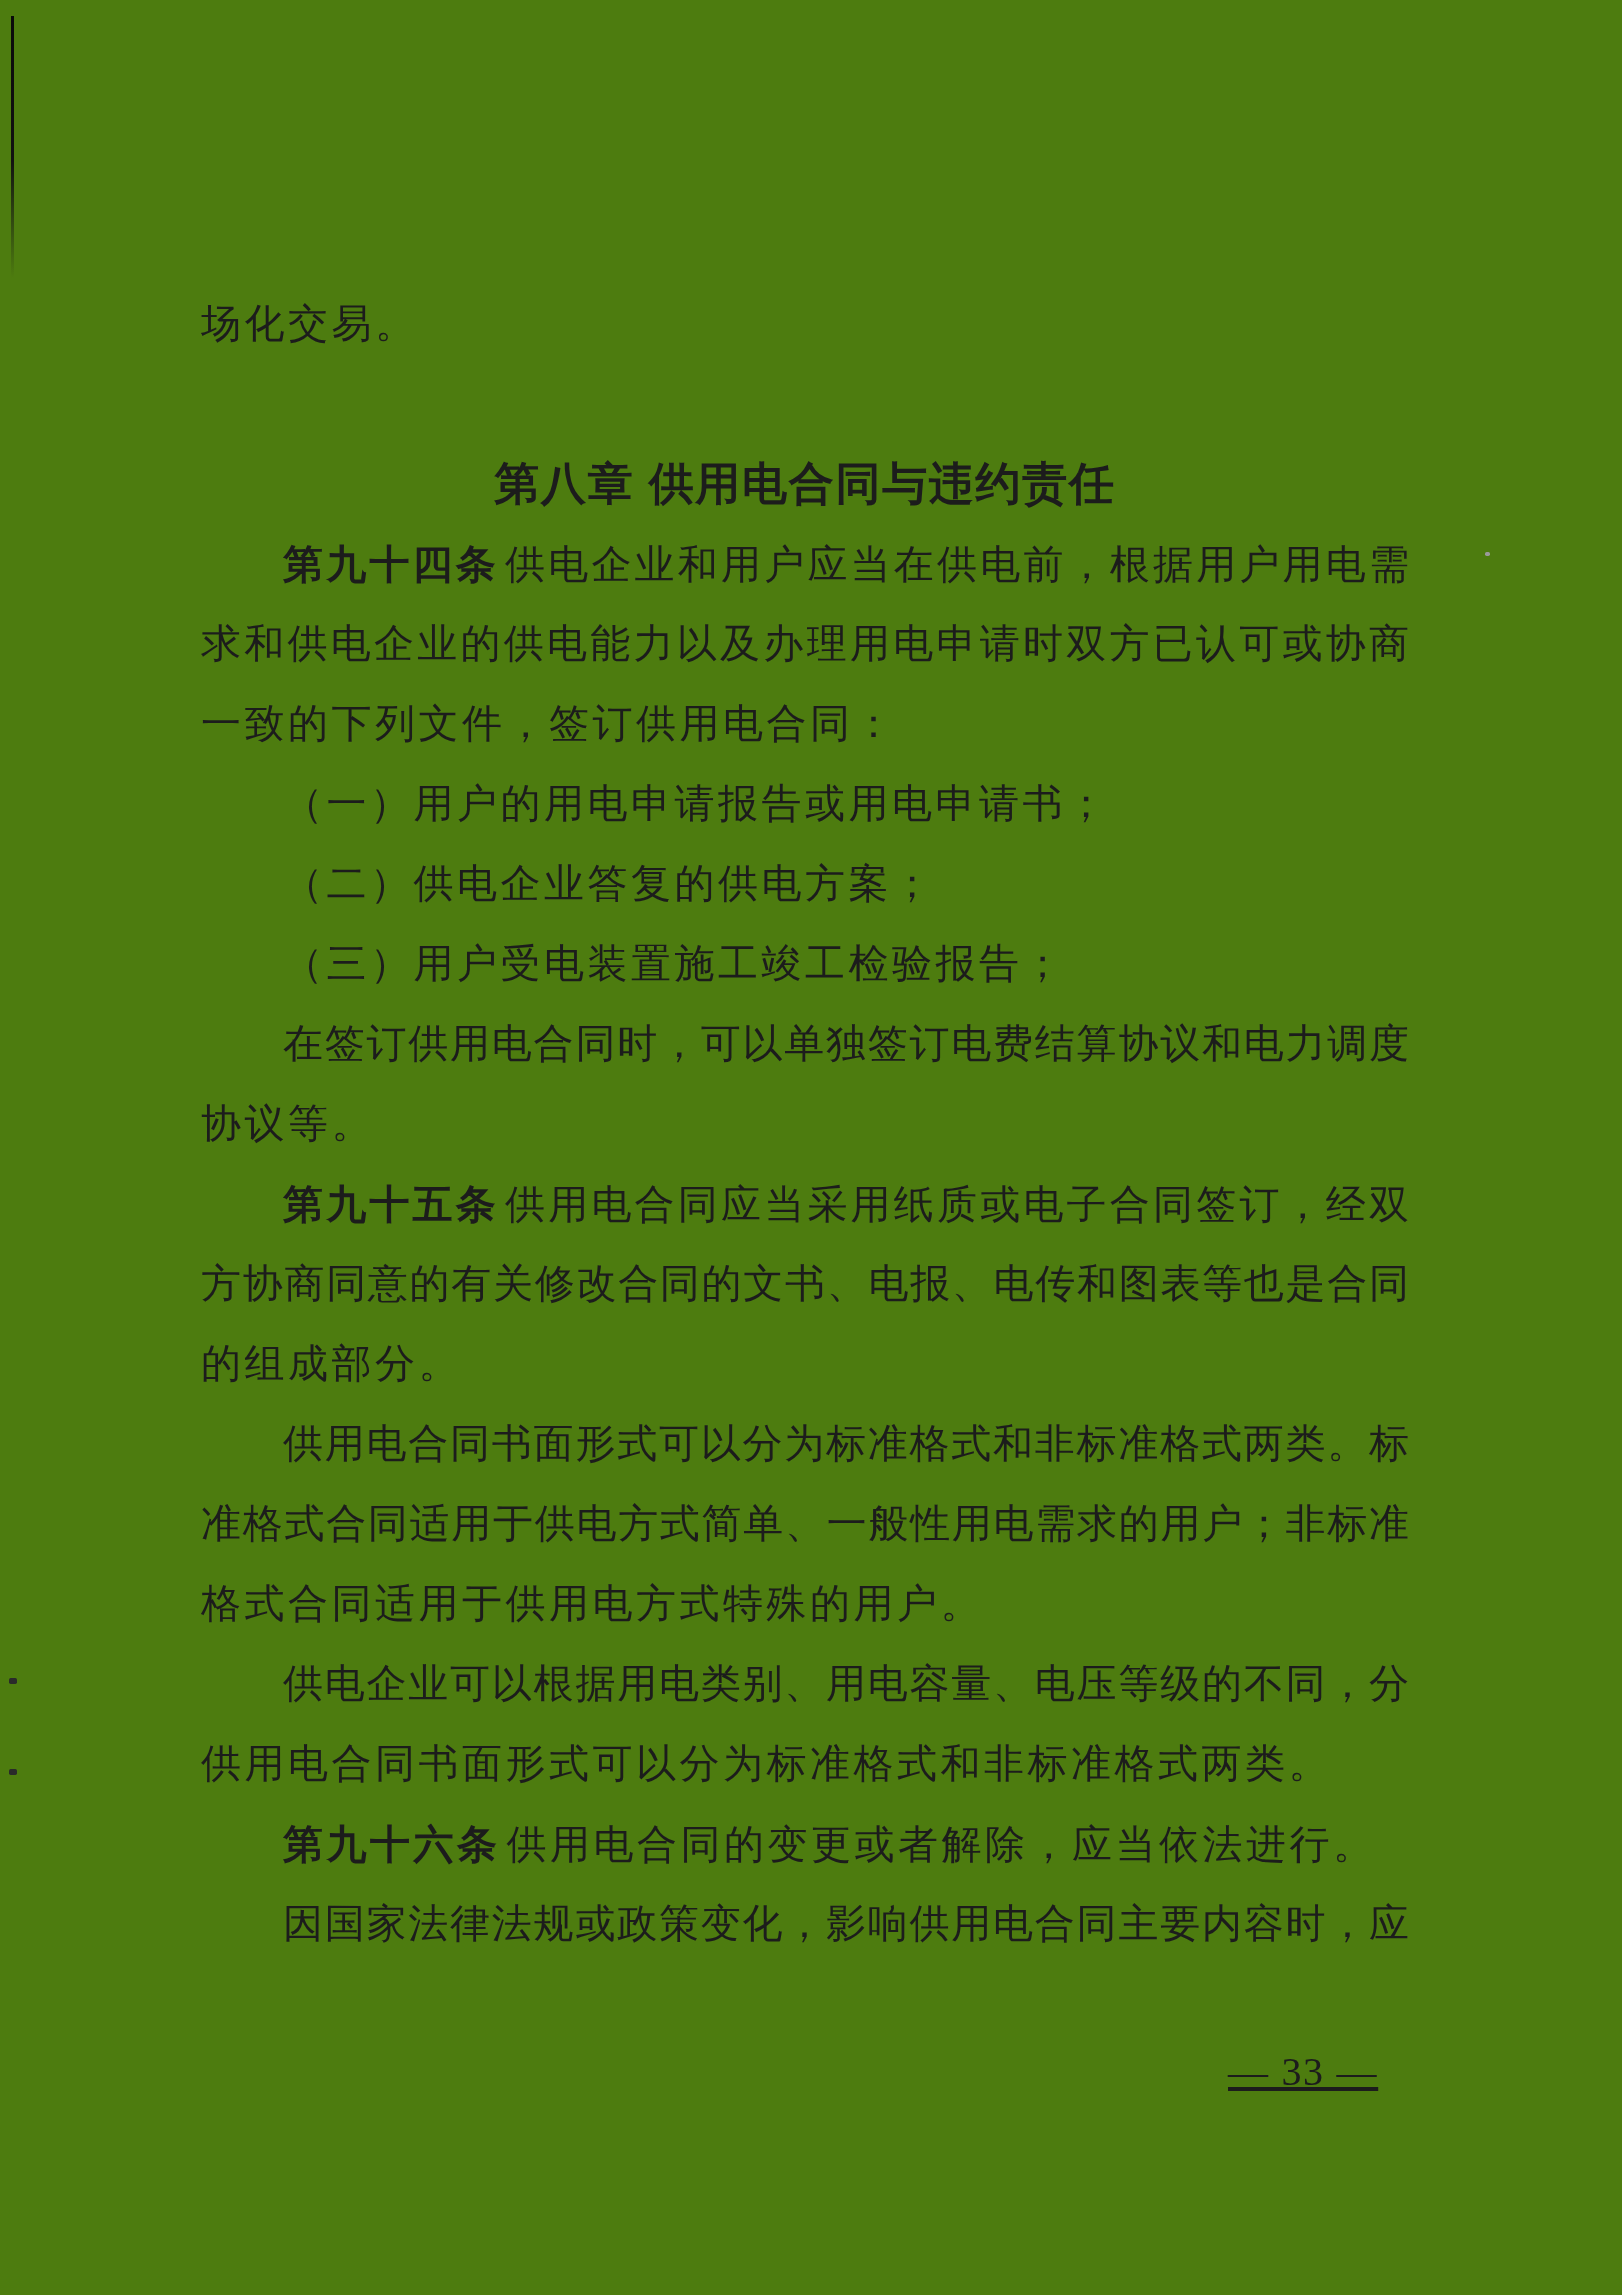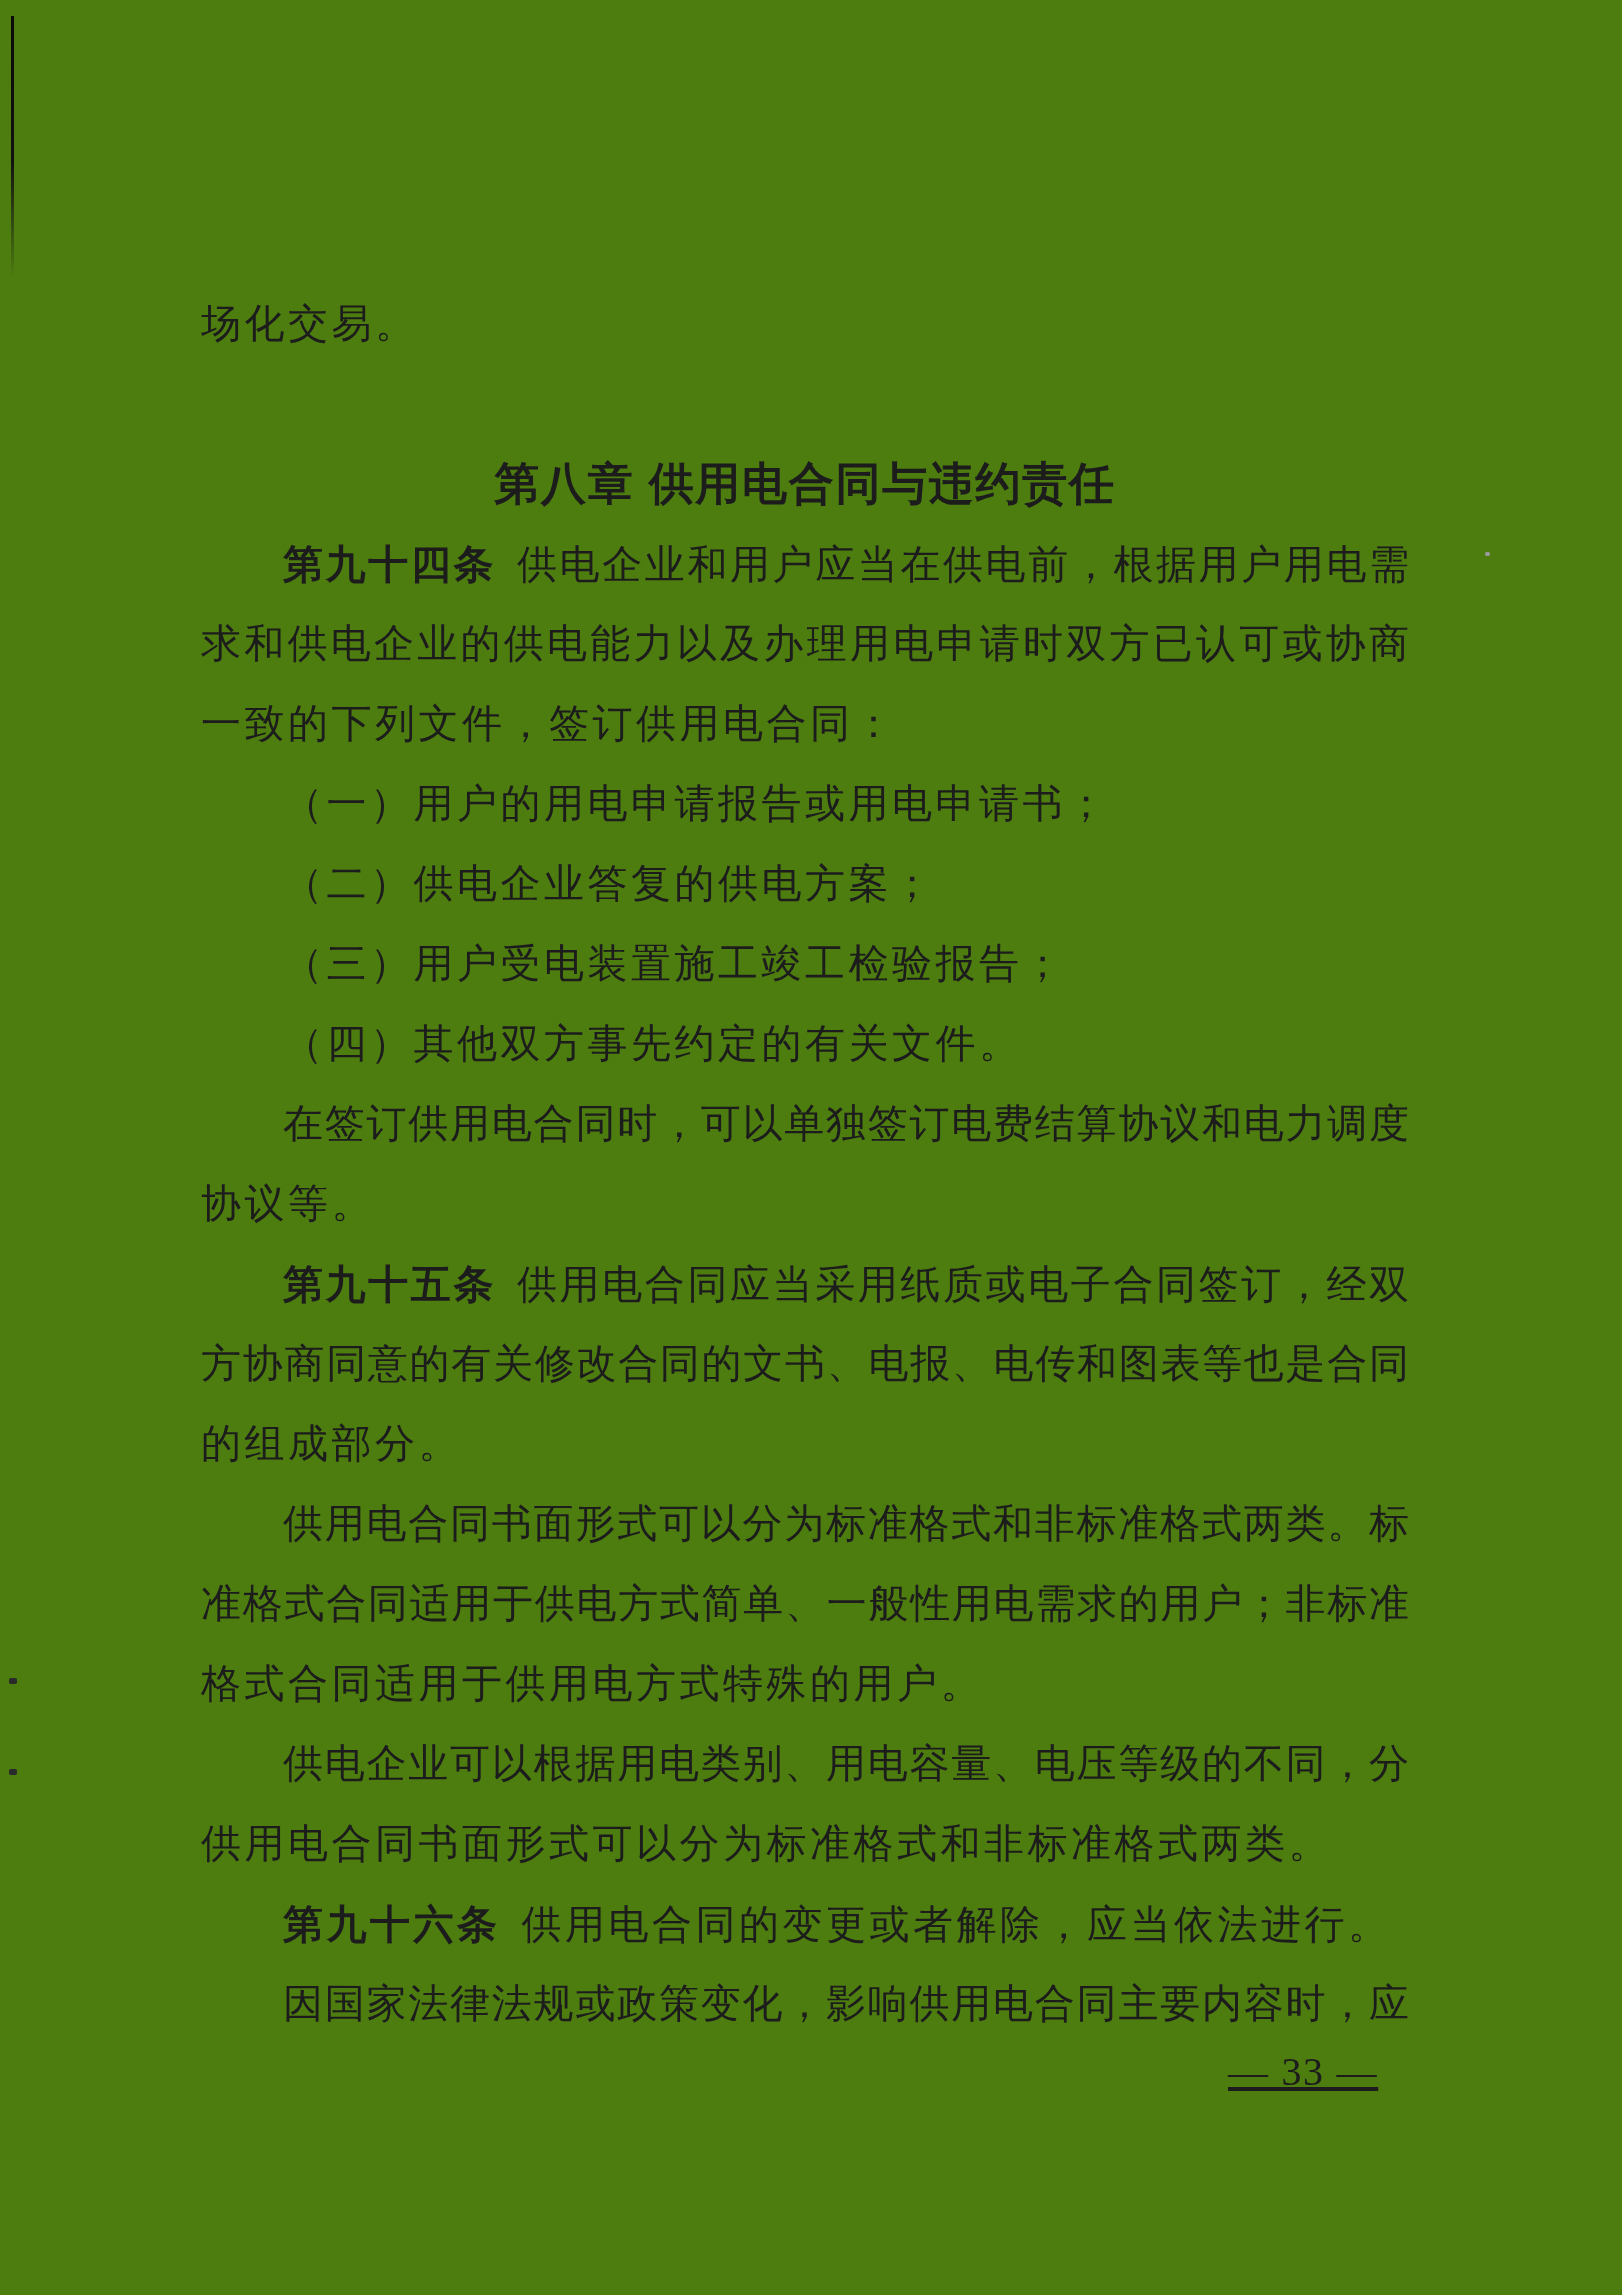--- a/index.html
+++ b/index.html
@@ -67,21 +67,21 @@
     font-size: 45px;
     letter-spacing: 1.7px;
     text-align: right;
     text-align-last: center;
     padding-left: 0;
     white-space: nowrap;
   }
   .lead {
     font-family: "Liberation Sans", "DejaVu Sans", sans-serif;
     font-weight: 700;
-    margin-right: 21px;
+    margin-right: 6px;
   }
   .page-number {
     position: absolute;
     left: 1228px;
     top: 2045px;
     height: 54px;
     line-height: 54px;
     font-size: 40px;
     letter-spacing: 1.7px;
     white-space: nowrap;
@@ -101,21 +101,20 @@
   <div class="content">
       <div class="line">场化交易。</div>
       <div class="line spacer"></div>
       <div class="line heading">第八章 供用电合同与违约责任</div>
       <div class="line indent fill"><span class="lead">第九十四条</span>供电企业和用户应当在供电前，根据用户用电需</div>
       <div class="line fill">求和供电企业的供电能力以及办理用电申请时双方已认可或协商</div>
       <div class="line">一致的下列文件，签订供用电合同：</div>
       <div class="line indent">（一）用户的用电申请报告或用电申请书；</div>
       <div class="line indent">（二）供电企业答复的供电方案；</div>
       <div class="line indent">（三）用户受电装置施工竣工检验报告；</div>
-      <div class="line indent">（四）其他双方事先约定的有关文件。</div>
       <div class="line indent fill">在签订供用电合同时，可以单独签订电费结算协议和电力调度</div>
       <div class="line">协议等。</div>
       <div class="line indent fill"><span class="lead">第九十五条</span>供用电合同应当采用纸质或电子合同签订，经双</div>
       <div class="line fill">方协商同意的有关修改合同的文书、电报、电传和图表等也是合同</div>
       <div class="line">的组成部分。</div>
       <div class="line indent fill">供用电合同书面形式可以分为标准格式和非标准格式两类。标</div>
       <div class="line fill">准格式合同适用于供电方式简单、一般性用电需求的用户；非标准</div>
       <div class="line">格式合同适用于供用电方式特殊的用户。</div>
       <div class="line indent fill">供电企业可以根据用电类别、用电容量、电压等级的不同，分</div>
       <div class="line">供用电合同书面形式可以分为标准格式和非标准格式两类。</div>

